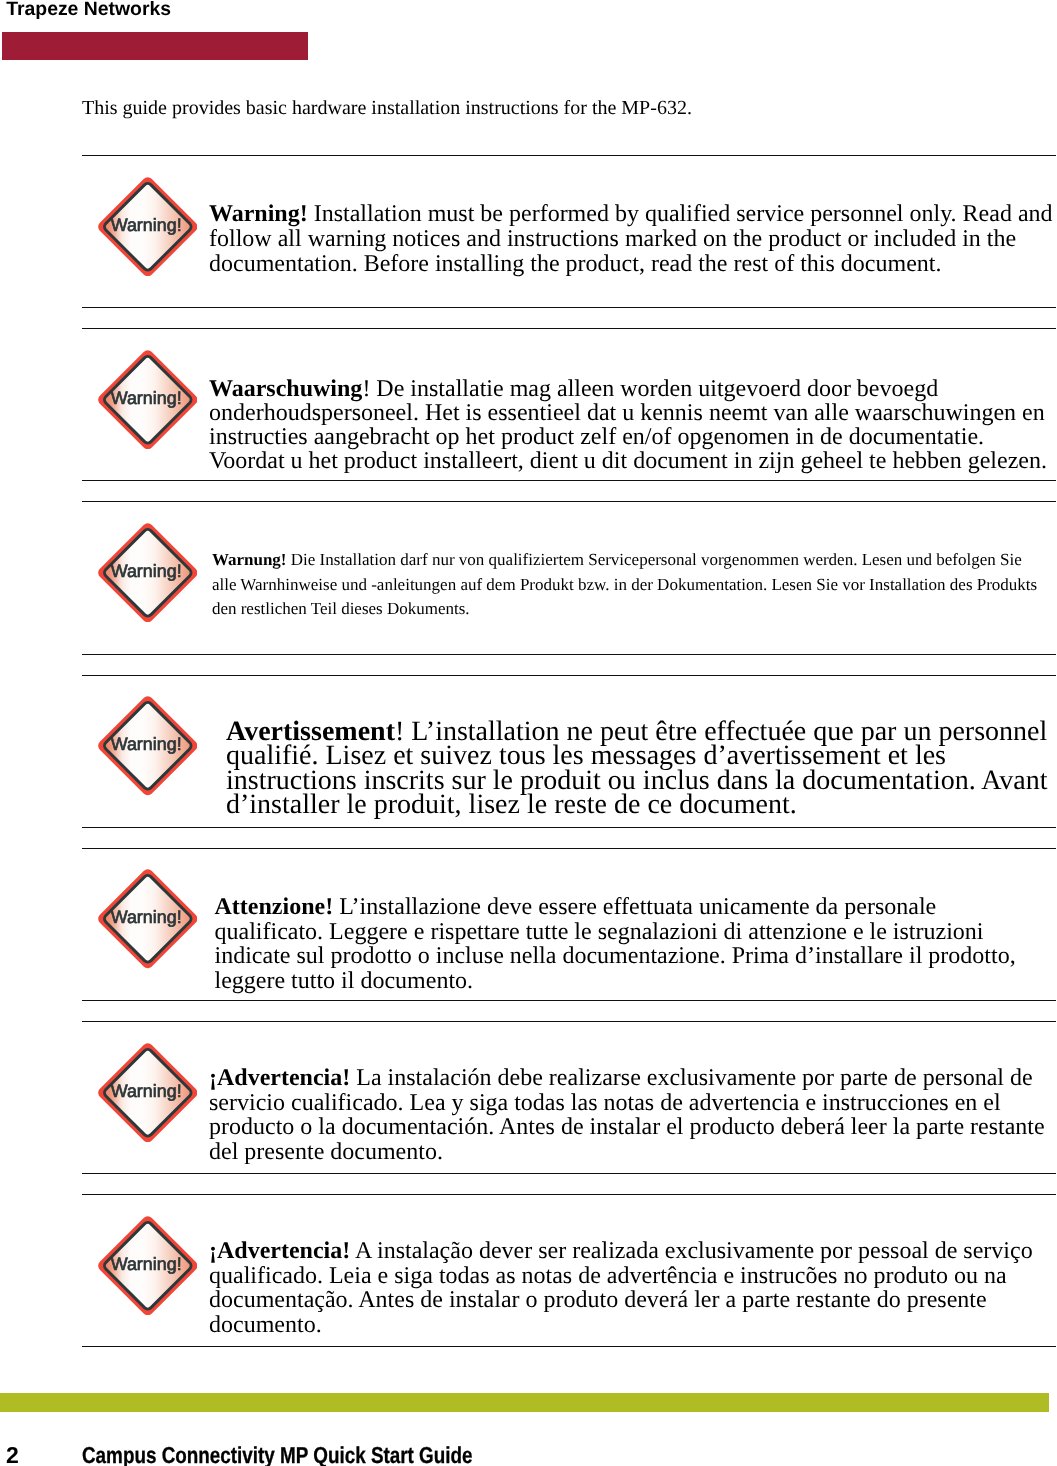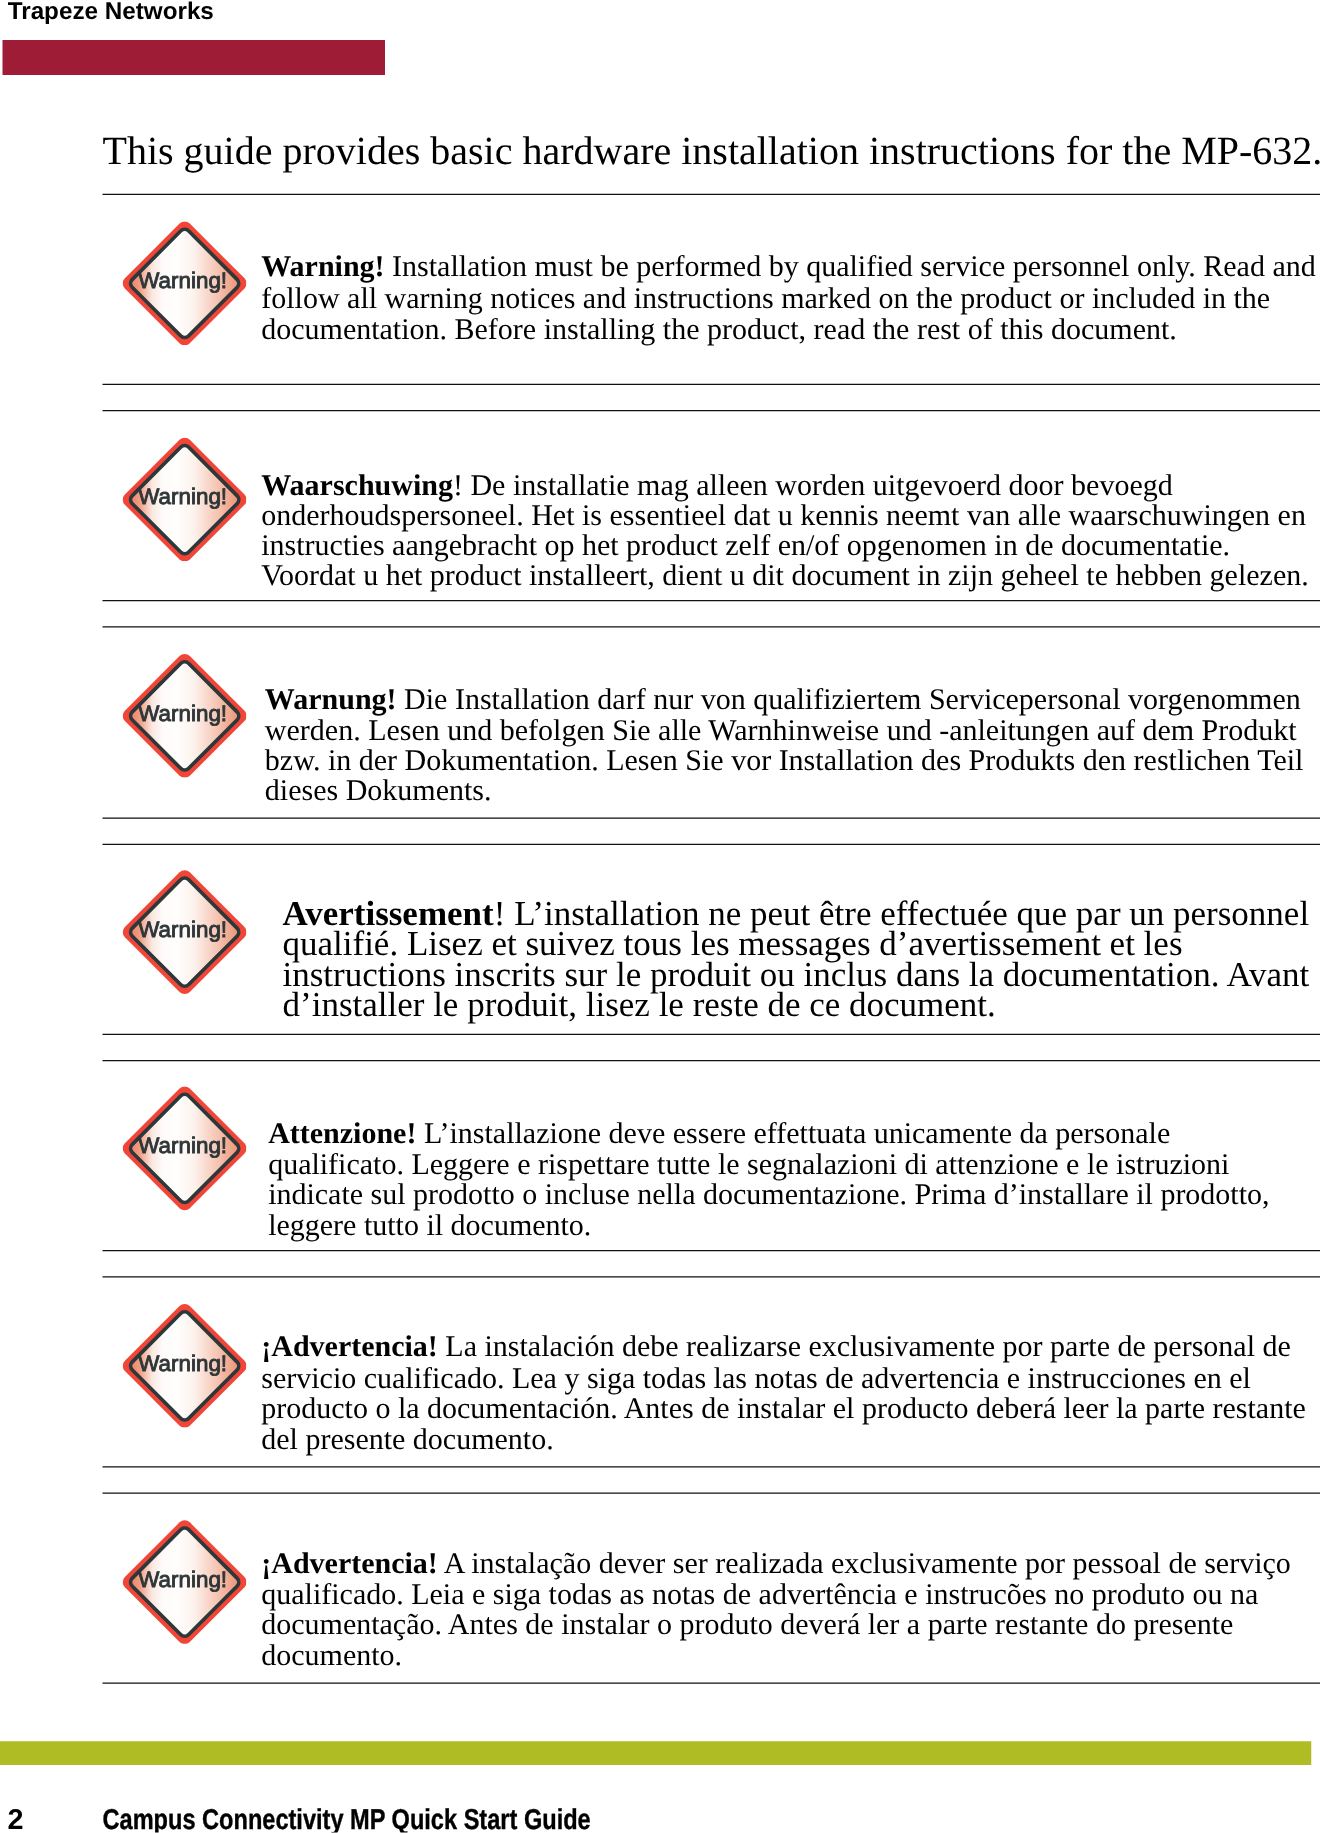--- a/index.html
+++ b/index.html
@@ -6,21 +6,21 @@
   html,body{margin:0;padding:0;background:#ffffff;overflow:hidden;}
   body{width:1057px;height:1466px;position:relative;overflow:hidden;
        font-family:"Liberation Serif",serif;color:#000;
        -webkit-font-smoothing:antialiased;text-rendering:geometricPrecision;}
   .page{position:absolute;left:0;top:0;width:1057px;height:1466px;text-decoration:underline;}
 
   .hdr-title{position:absolute;left:6.2px;top:-1.8px;font-family:"Liberation Sans",sans-serif;
              font-weight:bold;font-size:19.4px;white-space:nowrap;}
   .hdr-bar{position:absolute;left:2px;top:32px;width:306px;height:28px;background:#9e1c35;}
 
-  .intro{position:absolute;left:82px;top:108px;font-size:32px;line-height:25px;white-space:nowrap;}
+  .intro{position:absolute;left:82px;top:96px;font-size:20px;line-height:25px;white-space:nowrap;}
 
   .wblock{position:absolute;left:82px;width:973px;}
   .rule{position:absolute;left:0;width:974px;height:0;border-top:1.4px solid #111;}
   .wicon{position:absolute;}
   .wtext{position:absolute;font-size:24px;margin-top:47px;}
   .wtext b{font-weight:bold;}
 
   .ftr-bar{position:absolute;left:0;top:1393px;width:1049px;height:19px;background:#afbc23;}
   .ftr-num{position:absolute;left:6px;top:1444px;font-family:"Liberation Sans",sans-serif;
            font-weight:bold;font-size:23px;line-height:23px;}
@@ -93,21 +93,21 @@
    <stop offset="0.42" stop-color="#fffefd"></stop>
                 <stop offset="0.58" stop-color="#fdf3ee"></stop>
    <stop offset="0.80" stop-color="#f5c5b3"></stop>
                 <stop offset="1" stop-color="#ee9376"></stop>
               </linearGradient>
             </defs>
  <path d="M45.90 1.90 A5.80 5.80 0 0 1 54.10 1.90 L98.10 45.90 A5.80 5.80 0 0 1 98.10 54.10 L54.10 98.10 A5.80 5.80 0 0 1 45.90 98.10 L1.90 54.10 A5.80 5.80 0 0 1 1.90 45.90 Z" fill="#f04537"></path>
  <path d="M46.75 7.90 A4.60 4.60 0 0 1 53.25 7.90 L92.10 46.75 A4.60 4.60 0 0 1 92.10 53.25 L53.25 92.10 A4.60 4.60 0 0 1 46.75 92.10 L7.90 53.25 A4.60 4.60 0 0 1 7.90 46.75 Z" fill="url(#wg2)" stroke="#2c383a" stroke-width="2.95" stroke-linejoin="round"></path>
  <text x="48.4" y="53.8" font-family="Liberation Sans, sans-serif" font-size="18" fill="#2e3638" stroke="#2e3638" stroke-width="0.7" text-anchor="middle">Warning!</text>
 </svg></div>
-        <div class="wtext" style="left:129.9px;top:0.4px;width:838px;font-size:24px;line-height:24.2px"><b>Warnung!</b><span> Die Installation darf nur von qualifiziertem Servicepersonal vorgenommen werden. Lesen und befolgen Sie alle Warnhinweise und -anleitungen auf dem Produkt bzw. in der Dokumentation. Lesen Sie vor Installation des Produkts den restlichen Teil dieses Dokuments.</span></div>
+        <div class="wtext" style="left:129.9px;top:0.4px;width:838px;font-size:17px;line-height:24.2px"><b>Warnung!</b><span> Die Installation darf nur von qualifiziertem Servicepersonal vorgenommen werden. Lesen und befolgen Sie alle Warnhinweise und -anleitungen auf dem Produkt bzw. in der Dokumentation. Lesen Sie vor Installation des Produkts den restlichen Teil dieses Dokuments.</span></div>
       </div>
       <div class="wblock" style="top: 674.5px; height: 152.1px;">
         <div class="rule" style="top:0"></div>
         <div class="rule" style="top:152.1px"></div>
         <div class="wicon" style="left:15.6px;top:21.8px;width:99.5px;height:99.5px"><svg width="99.5" height="99.5" viewBox="0 0 100 100">
  <defs>
               <linearGradient id="wg3" x1="0" y1="0" x2="1" y2="0">
    <stop offset="0" stop-color="#ee8468"></stop>
                 <stop offset="0.08" stop-color="#f19b81"></stop>
    <stop offset="0.20" stop-color="#fae8e1"></stop>

